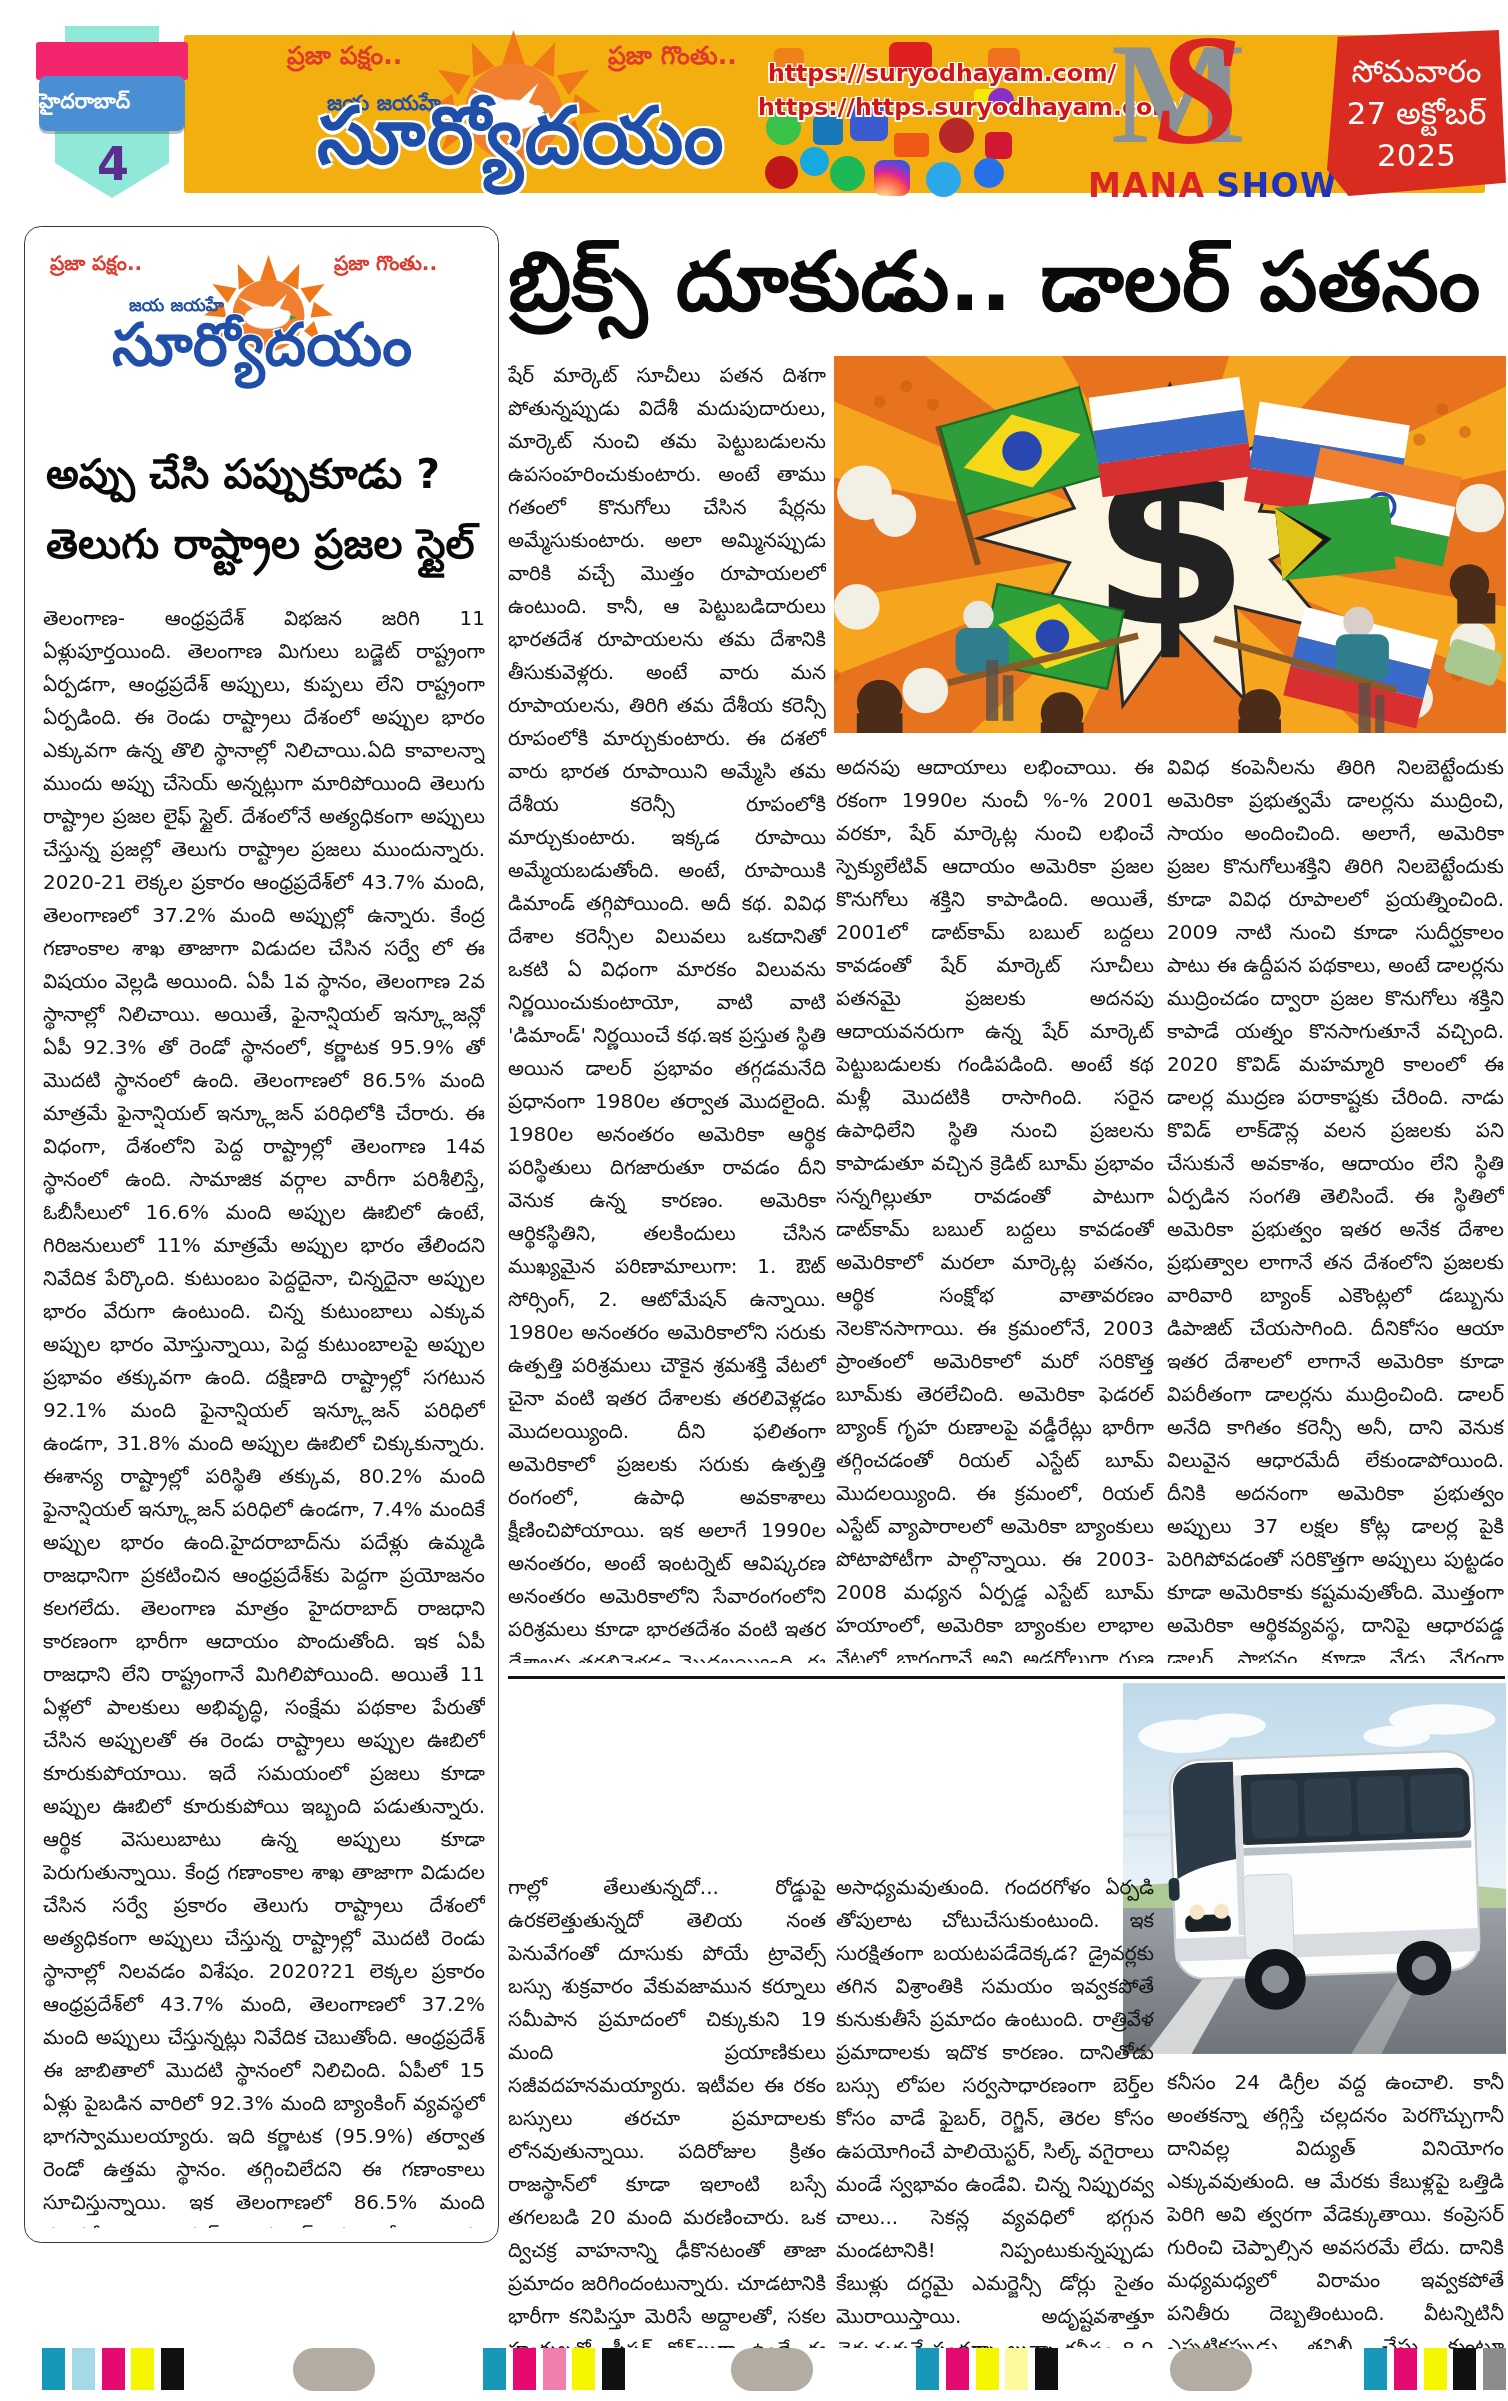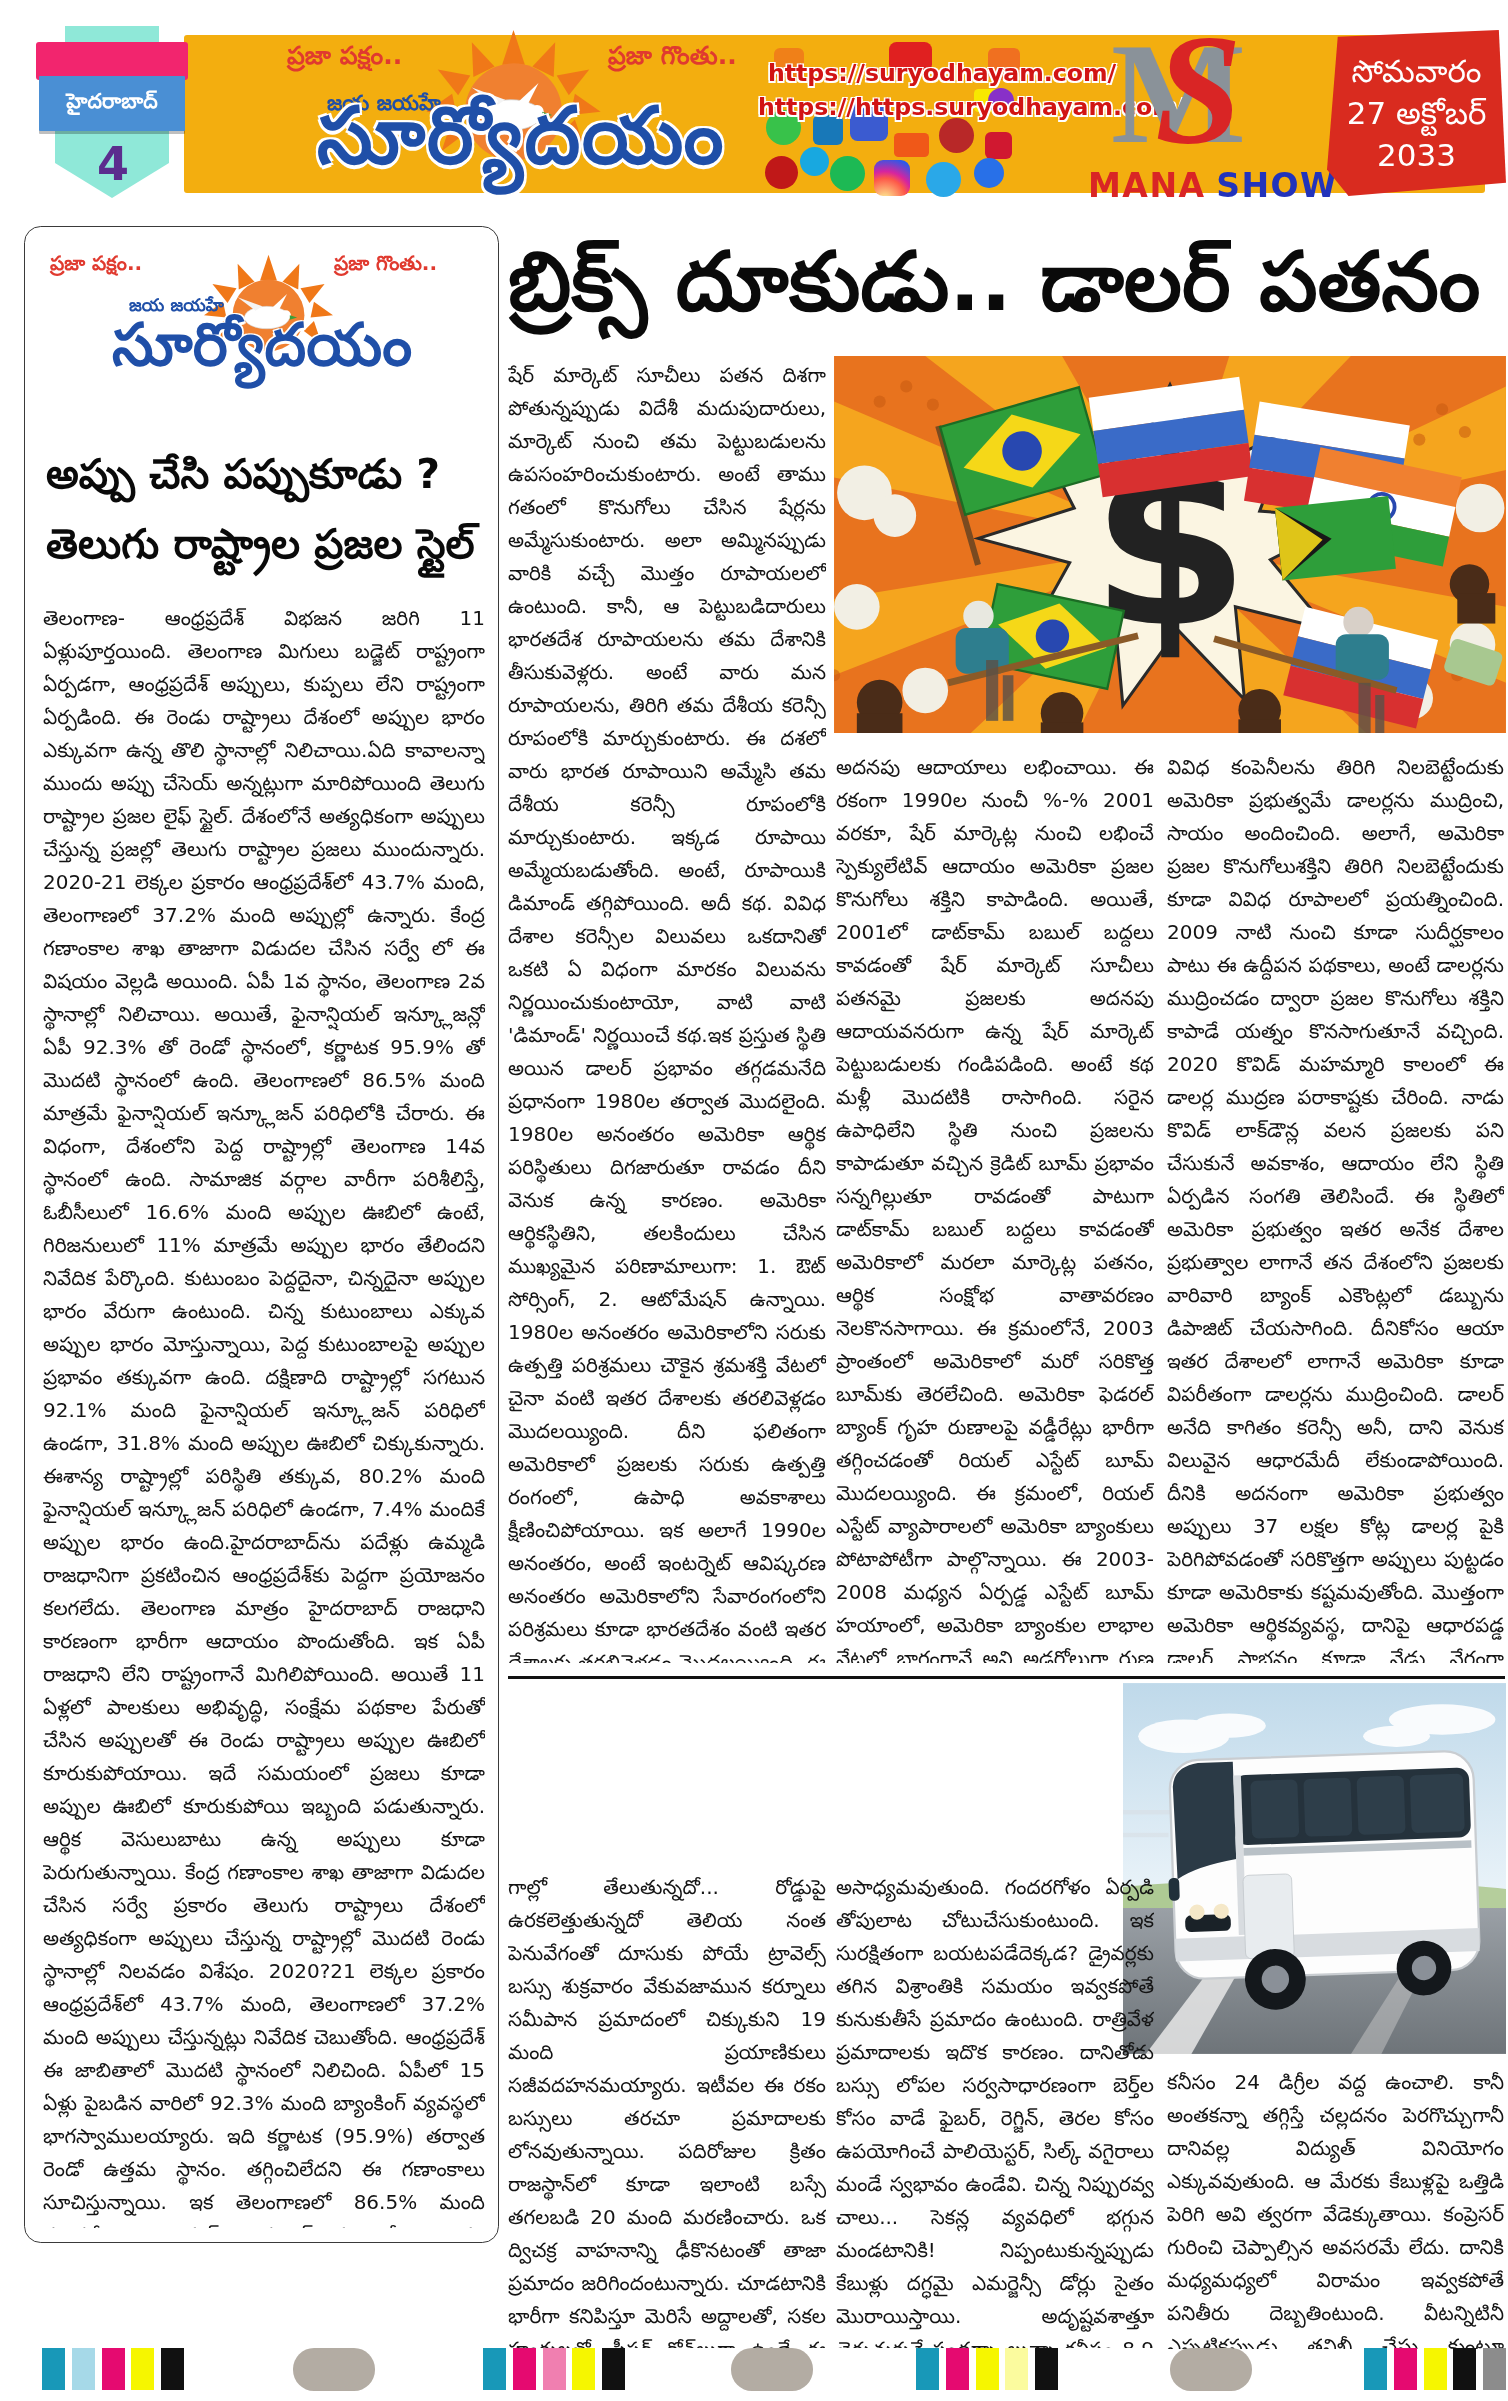--- a/index.html
+++ b/index.html
@@ -12,22 +12,22 @@
   .slogan{color:#E03A2F;font-weight:bold;font-size:25px;}
   .tagline{color:#1F4FA8;font-weight:bold;font-size:21px;}
   .mast-title{color:#1F4FA8;font-weight:bold;font-size:79px;letter-spacing:1.5px;
       text-shadow:-2.3px -2.3px 0 #fff,2.3px -2.3px 0 #fff,-2.3px 2.3px 0 #fff,2.3px 2.3px 0 #fff,0 3.8px 0 #fff;
       white-space:nowrap;}
   .url-red{color:#D11414;font-weight:bold;font-size:23.6px;white-space:nowrap;
       text-shadow:-1.5px -1.5px 0 #fff,1.5px -1.5px 0 #fff,-1.5px 1.5px 0 #fff,1.5px 1.5px 0 #fff;}
   
   .rib-mint{background:#8FE8D8;}
   .rib-pink{background:#F2256E;}
-  .rib-blue{background:#4A8FD4;border-radius:1px;color:#fff;font-weight:bold;font-size:20.5px;
-            display:flex;align-items:center;justify-content:center;}
+  .rib-blue{background:#4A8FD4;border-radius:8px;color:#fff;font-weight:bold;font-size:20.5px;
+            display:flex;align-items:center;justify-content:flex-start;}
   .page-num{color:#5B2D8E;font-size:46px;font-weight:bold;}
   .pennant{width:114px;height:84px;background:#8FE8D8;}
   .pennant-tip{width:0;height:0;border-left:57px solid transparent;border-right:57px solid transparent;
                border-top:35px solid #8FE8D8;}
   
   .date-ribbon{background:#D92B1F;clip-path:polygon(6% 4%,96% 0,100% 92%,12% 100%,0 84%);
       display:flex;flex-direction:column;align-items:center;justify-content:center;gap:7.6px;}
   .date-ribbon div{color:#fff;font-weight:normal;font-size:31px;line-height:1.1;text-align:right;}
   
   .ms-m{font-family:"Liberation Serif",serif;font-weight:bold;font-size:143px;color:#8A9299;line-height:1;}
@@ -129,21 +129,21 @@
     <div class="abs ms-s" style="left:67px;top:-10.6px;">S</div>
     <div class="abs" style="left:0px;top:143px;display:flex;gap:10.6px;">
       <span class="ms-word-red">MANA</span>
       <span class="ms-word-blue">SHOW</span>
     </div>
   </div>
 
   <div class="abs date-ribbon" style="left:1327px;top:30px;width:179px;height:166px;">
     <div>సోమవారం</div>
     <div>27 అక్టోబర్</div>
-    <div>2033</div>
+    <div>2025</div>
   </div>
 
   <div class="abs left-box"></div>
 
   <div class="abs small-slogan" style="left:50px;top:251px;">ప్రజా పక్షం..</div>
   <div class="abs small-slogan" style="left:334px;top:251px;">ప్రజా గొంతు..</div>
   <svg class="abs" style="left:204px;top:251px;" width="129" height="114" viewBox="0 0 230 190">
     <g>
       <g fill="#F07818">
         <polygon points="115,0 130,46 100,46"></polygon>

